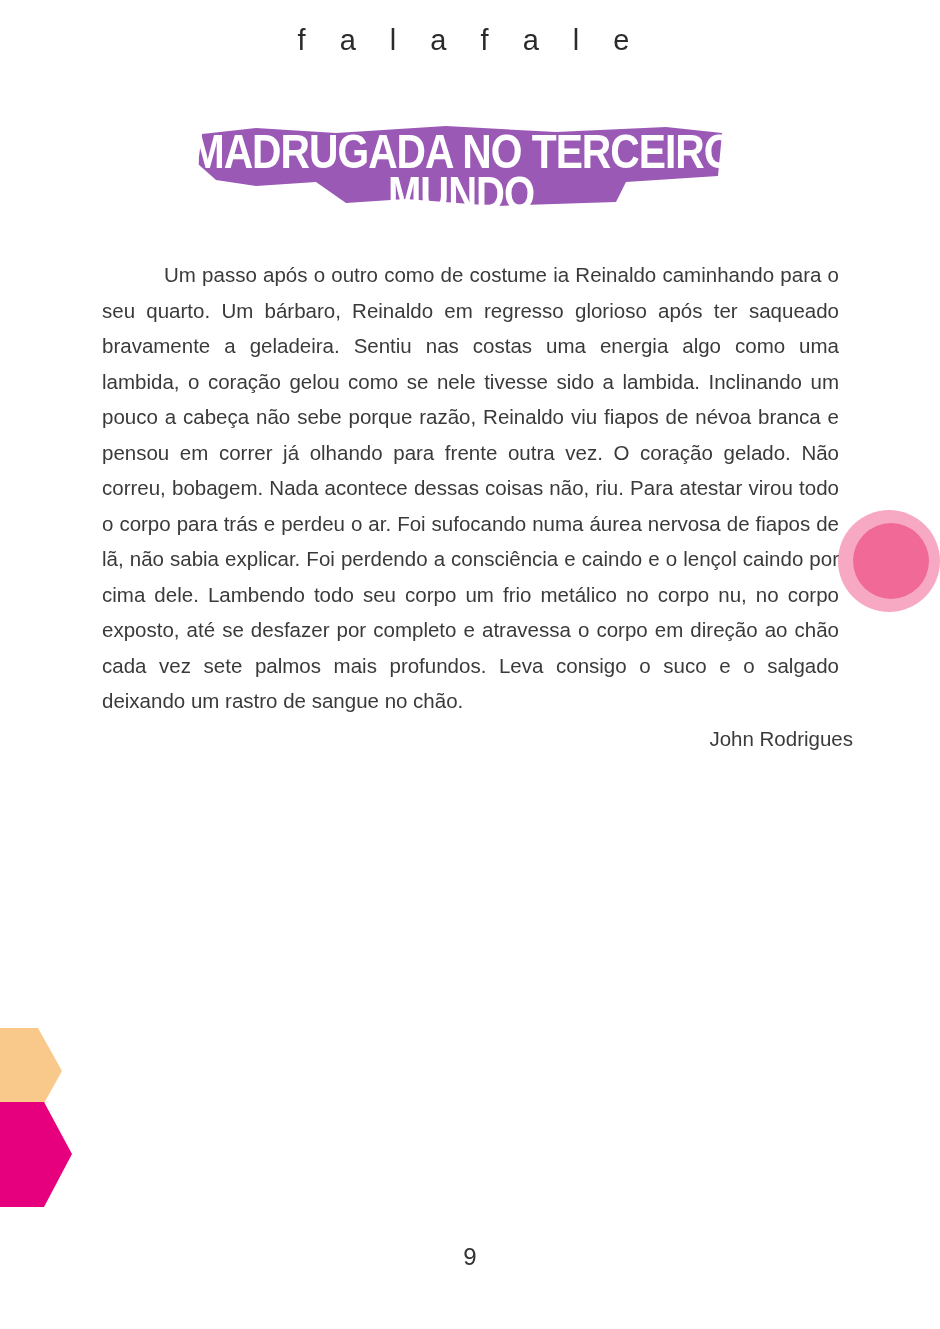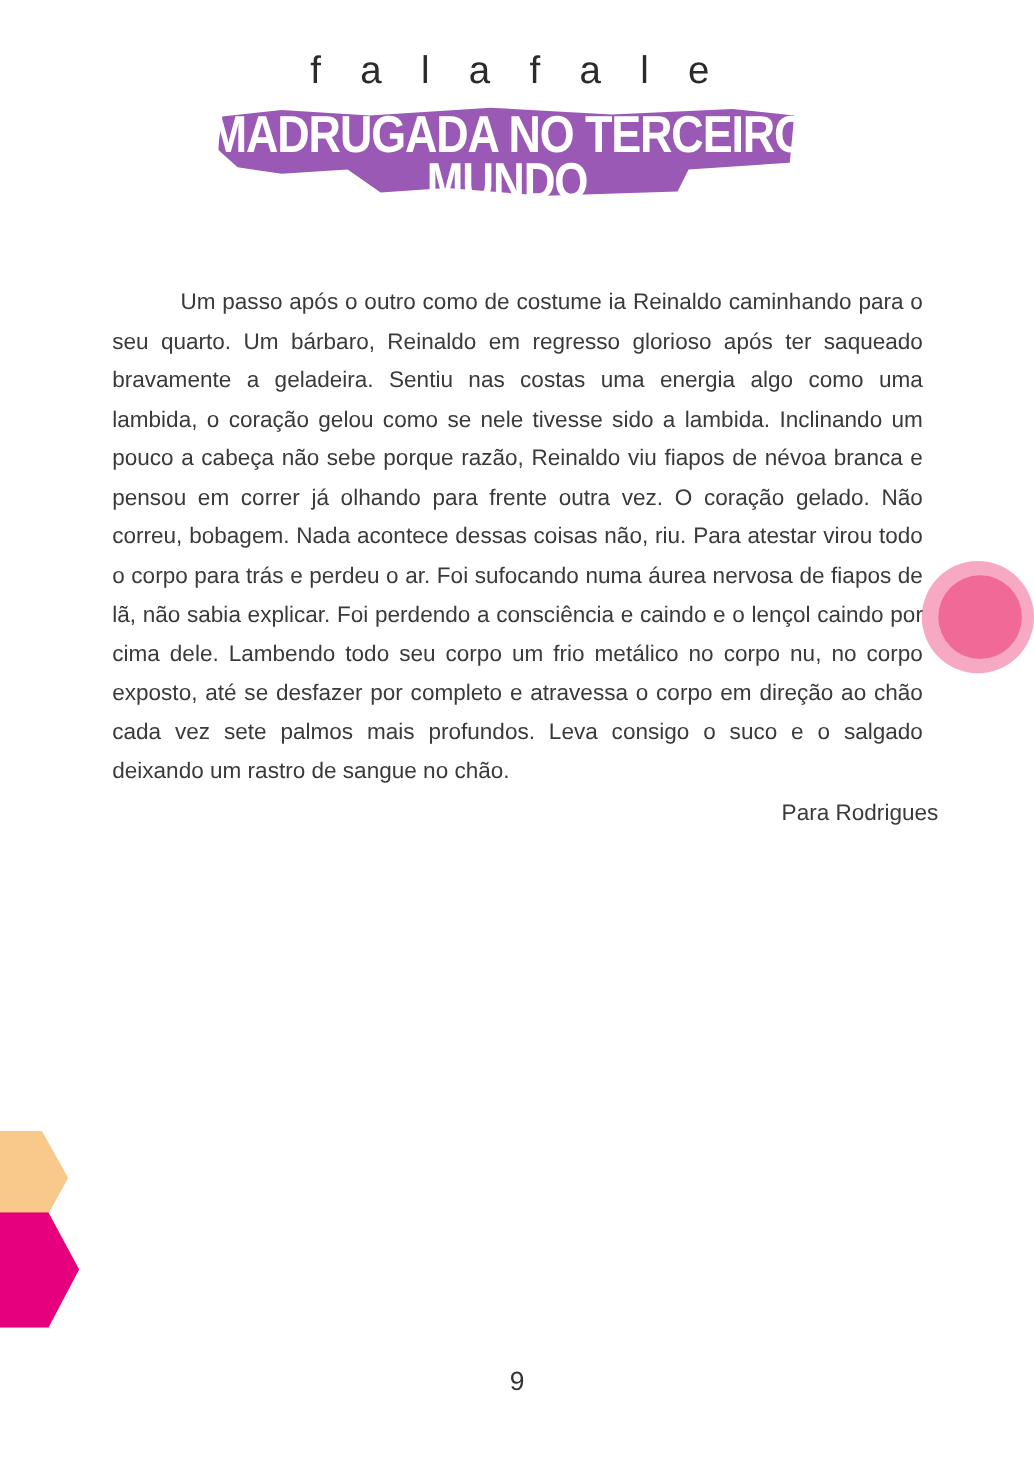--- a/index.html
+++ b/index.html
@@ -15,35 +15,35 @@
     position: relative;
     width: 940px;
     height: 1329px;
     overflow: hidden;
     background: #ffffff;
   }
 
   
   .masthead {
     position: absolute;
-    top: 44px;
+    top: 24px;
     left: 0;
     width: 940px;
     text-align: center;
-    font-size: 35px;
+    font-size: 29px;
     letter-spacing: 13px;
     color: #2b2b2b;
     font-weight: 400;
     font-family: "Liberation Sans", sans-serif;
   }
 
   
   .banner-wrap {
     position: absolute;
-    top: 96px;
+    top: 124px;
     left: 196px;
     width: 530px;
     height: 84px;
   }
   .banner-shape {
     position: absolute;
     inset: 0;
   }
   .banner-shape svg {
     display: block;
@@ -171,21 +171,21 @@
     </div>
   </div>
 
   <div class="pink-circle"></div>
   <div class="pink-circle inner"></div>
 
   <div class="article">
     <p>Um passo após o outro como de costume ia Reinaldo caminhando para o seu quarto. Um bárbaro, Reinaldo em regresso glorioso após ter saqueado bravamente a geladeira. Sentiu nas costas uma energia algo como uma lambida, o coração gelou como se nele tivesse sido a lambida. Inclinando um pouco a cabeça não sebe porque razão, Reinaldo viu fiapos de névoa branca e pensou em correr já olhando para frente outra vez. O coração gelado. Não correu, bobagem. Nada acontece dessas coisas não, riu. Para atestar virou todo o corpo para trás e perdeu o ar. Foi sufocando numa áurea nervosa de fiapos de lã, não sabia explicar. Foi perdendo a consciência e caindo e o lençol caindo por cima dele. Lambendo todo seu corpo um frio metálico no corpo nu, no corpo exposto, até se desfazer por completo e atravessa o corpo em direção ao chão cada vez sete palmos mais profundos. Leva consigo o suco e o salgado deixando um rastro de sangue no chão.</p>
   </div>
 
-  <div class="byline">Para Rodrigues</div>
+  <div class="byline">John Rodrigues</div>
 
   <div class="hex-orange">
     <svg width="96" height="86" viewBox="0 0 96 86" xmlns="http://www.w3.org/2000/svg">
       <polygon points="24,0 72,0 96,43 72,86 24,86 0,43" fill="#f8c98a"></polygon>
     </svg>
   </div>
 
   <div class="hex-pink">
     <svg width="112" height="105" viewBox="0 0 112 105" xmlns="http://www.w3.org/2000/svg">
       <polygon points="28,0 84,0 112,52 84,105 28,105 0,52" fill="#e6007e"></polygon>

